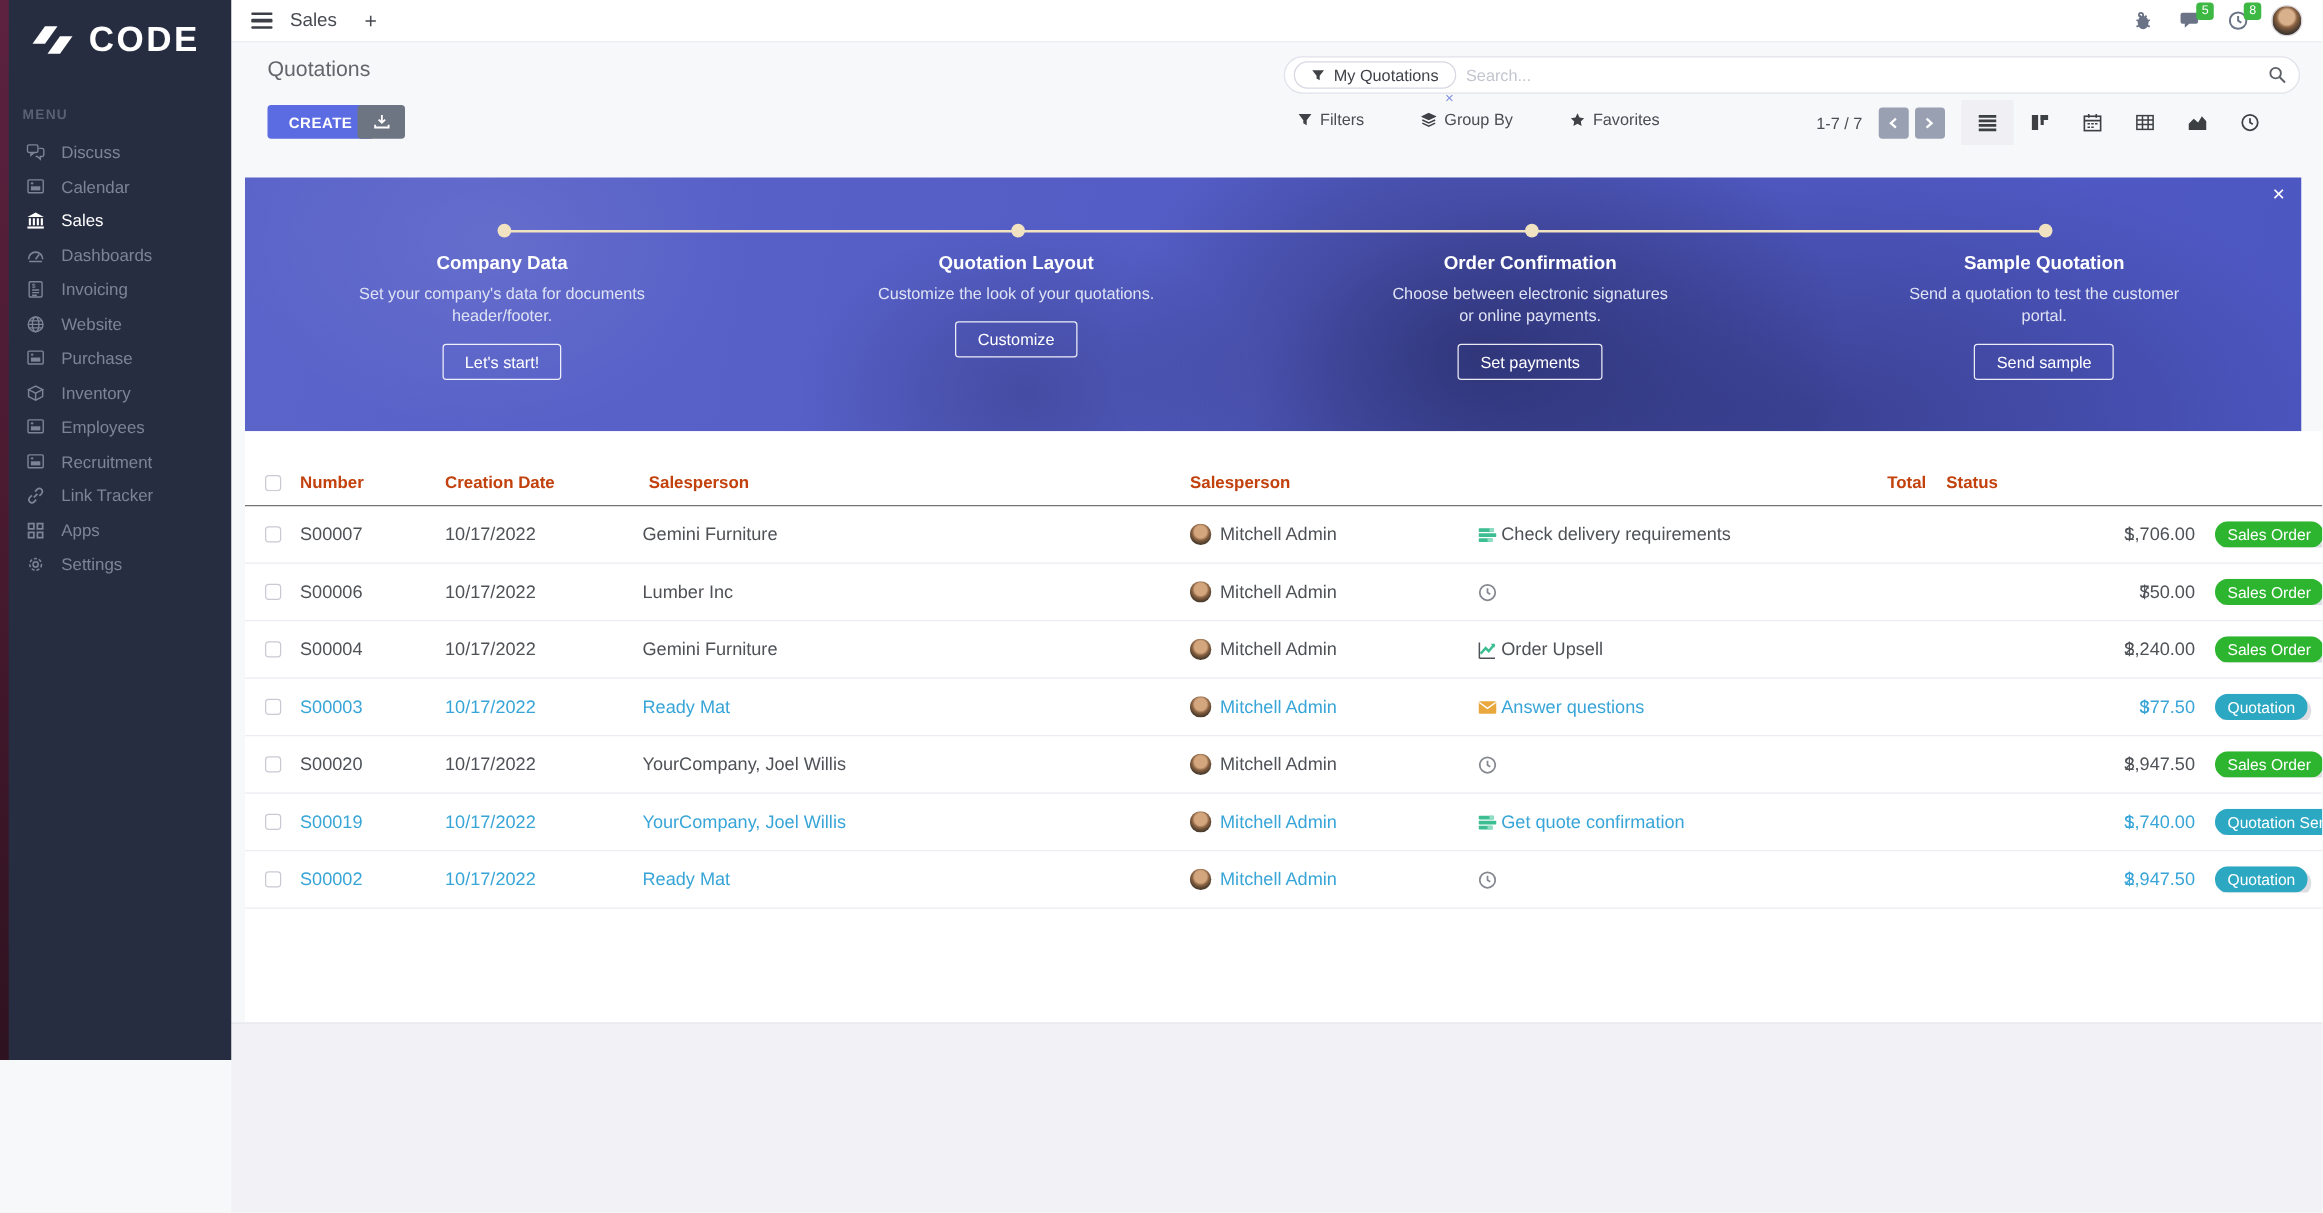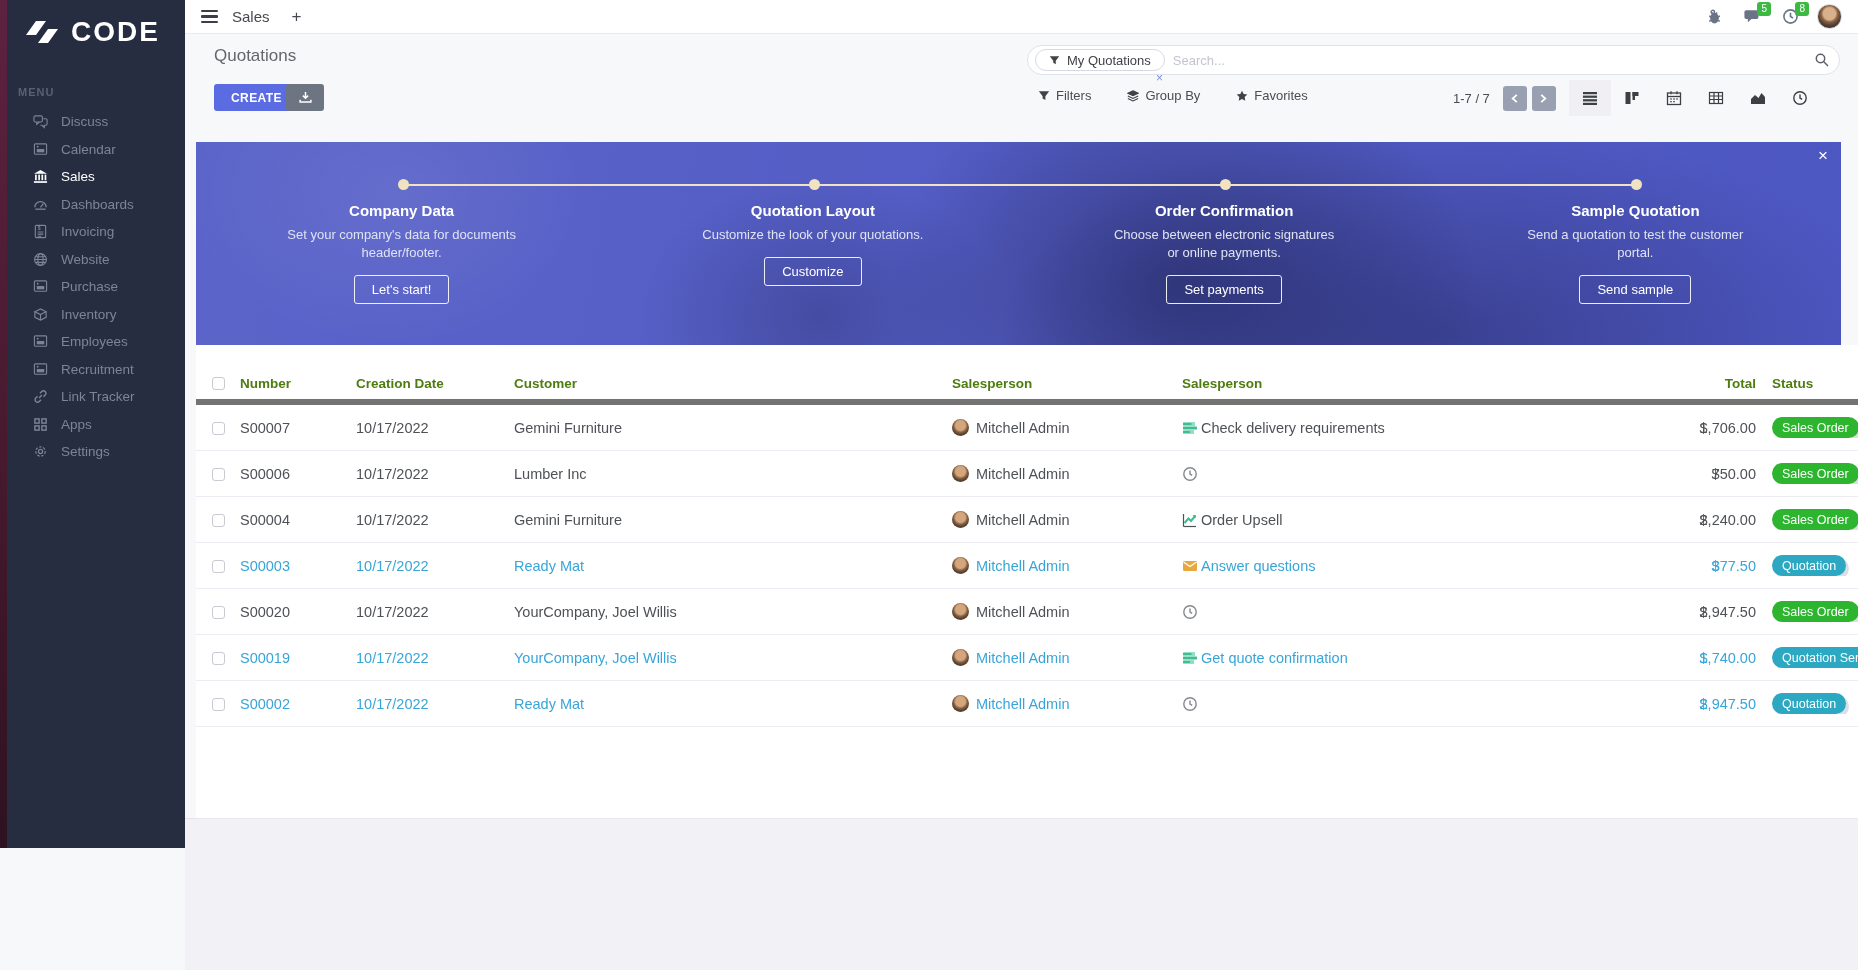--- a/index.html
+++ b/index.html
@@ -7,21 +7,21 @@
   body { font-family:"Liberation Sans", sans-serif; background:#f7f8fa; color:#4e5156; position:relative; }
 
   
   .sidebar { position:absolute; left:0; top:0; width:185px; height:848px; background:#272d41; z-index:5; }
   .sidebar::before { content:""; position:absolute; left:0; top:0; width:7px; height:100%;
       background:linear-gradient(180deg,#5d2240 0%, #46192e 55%, #2e1220 100%); }
   .logo { display:flex; align-items:center; gap:9px; padding:16px 0 0 22px; }
   .logo-mark { width:40px; height:30px; }
   .logo-text { color:#fff; font-size:28px; font-weight:800; letter-spacing:2px; }
   .menu-label { margin:38px 0 10px 18px; color:#596074; font-size:11px; font-weight:700; letter-spacing:1px; }
-  .side-item { display:flex; align-items:center; gap:13px; height:27.5px; padding-left:32px;
+  .side-item { display:flex; align-items:center; gap:13px; height:27.5px; padding-left:20px;
       color:#7d8498; font-size:13.5px; cursor:pointer; }
   .side-item .s-ico { width:16px; height:16px; display:inline-flex; align-items:center; justify-content:center; }
   .side-item svg { width:15px; height:15px; }
   .side-item.active { color:#ffffff; }
 
   
   .topbar { position:absolute; left:185px; top:0; width:1673px; height:34px; background:#fff;
       border-bottom:1px solid #e9e9ef; display:flex; align-items:center; z-index:4; }
   .hamburger { margin-left:16px; width:17px; display:inline-flex; flex-direction:column; gap:3px; cursor:pointer; }
   .hamburger span { height:2.5px; background:#3c3f45; border-radius:1px; }
@@ -51,21 +51,21 @@
       border:1px solid #e1e2ea; border-radius:15px; display:flex; align-items:center; padding:0 10px 0 7px; }
   .facet { display:inline-flex; align-items:center; gap:7px; border:1px solid #d7d8e2; border-radius:12px;
       height:22px; padding:0 13px; color:#3f4247; font-size:13px; background:#fff; cursor:pointer; }
   .facet svg { width:11px; height:11px; }
   .facet-x { position:absolute; left:128px; top:25px; color:#7f8fe0; font-size:12px; cursor:pointer; }
   .search-input { flex:1; border:none; outline:none; font-size:13px; color:#9a9da6; margin-left:8px; background:transparent; }
   .search-input::placeholder { color:#c3c5cf; }
   .search-mag { margin-left:auto; color:#5d6066; cursor:pointer; display:inline-flex; }
   .search-mag svg { width:14px; height:14px; }
 
-  .cp-tools { position:absolute; left:853px; top:54px; display:flex; gap:36px; }
+  .cp-tools { position:absolute; left:853px; top:54px; display:flex; gap:46px; }
   .cp-tool { display:inline-flex; align-items:center; gap:6px; font-size:13px; color:#4a4d52; cursor:pointer; }
   .cp-tool svg { width:12px; height:12px; }
 
   .pager { position:absolute; left:1268px; top:52px; display:flex; align-items:center; gap:5px; }
   .pager-text { font-size:13px; color:#4a4d52; margin-right:8px; }
   .pager-btn { width:24px; height:25px; background:#99a0b2; border:none; border-radius:3px; color:#fff;
       display:inline-flex; align-items:center; justify-content:center; cursor:pointer; }
   .pager-btn svg { width:9px; height:9px; }
 
   .viewswitch { position:absolute; left:1384px; top:46px; display:flex; }
@@ -88,21 +88,21 @@
   .steps { position:absolute; left:0; top:0; width:100%; height:100%; display:flex; }
   .step { width:25%; text-align:center; padding-top:60px; }
   .step-title { color:#fff; font-size:15px; font-weight:700; }
   .step-desc { color:#dfe3f4; font-size:13px; line-height:1.4; max-width:235px; margin:7px auto 0; }
   .step-btn { margin-top:13px; background:transparent; border:1px solid rgba(255,255,255,.9); color:#fff;
       font-size:13px; padding:6px 17px; border-radius:3px; cursor:pointer; }
 
   
   .table-zone { position:absolute; left:11px; top:311px; width:1662px; height:473px; background:#fff; overflow:hidden; }
   .grid-row { display:grid; grid-template-columns:40px 112px 162px 433px 230px 372px 215px 98px; align-items:center; }
-  .thead { height:60px; border-bottom:6px solid #737373; font-size:13.5px; color:#4d7c0f; font-weight:600; }
+  .thead { height:60px; border-bottom:1px solid #737373; font-size:13.5px; color:#c2410c; font-weight:600; }
   .thead .cell { padding-top:22px; }
   .trow { height:46px; border-bottom:1px solid #ececf2; font-size:14.5px; color:#4e5156; cursor:pointer; }
   .cell { overflow:hidden; white-space:nowrap; }
   .c-check { padding-left:16px; }
   .cb { display:inline-block; width:13px; height:13px; border:1px solid #c9cad3; border-radius:3px; background:#fff; vertical-align:middle; cursor:pointer; }
   .c-num { padding-left:4px; }
   .c-date { padding-left:8px; }
   .c-cust { padding-left:4px; }
   .c-sales { padding-left:9px; display:flex; align-items:center; gap:7px; }
   .mini-avatar { width:17px; height:17px; border-radius:50%; flex:0 0 17px;
@@ -438,21 +438,20 @@
         <div class="step"><div class="step-title">Order Confirmation</div><div class="step-desc">Choose between electronic signatures or online payments.</div><button class="step-btn">Set payments</button></div>
         <div class="step"><div class="step-title">Sample Quotation</div><div class="step-desc">Send a quotation to test the customer portal.</div><button class="step-btn">Send sample</button></div>
       </div>
   </section>
 
   <section class="table-zone">
     <div class="grid-row thead">
       <div class="cell c-check"><span class="cb"></span></div>
       <div class="cell c-num">Number</div>
       <div class="cell c-date">Creation Date</div>
-      <div class="cell c-cust">Customer</div>
       <div class="cell" style="padding-left:9px">Salesperson</div>
       <div class="cell" style="padding-left:9px">Salesperson</div>
       <div class="cell c-total">Total</div>
       <div class="cell c-status">Status</div>
     </div>
     <div id="table-body">
         <div class="grid-row trow">
           <div class="cell c-check"><span class="cb"></span></div>
           <div class="cell c-num">S00007</div>
           <div class="cell c-date">10/17/2022</div>

